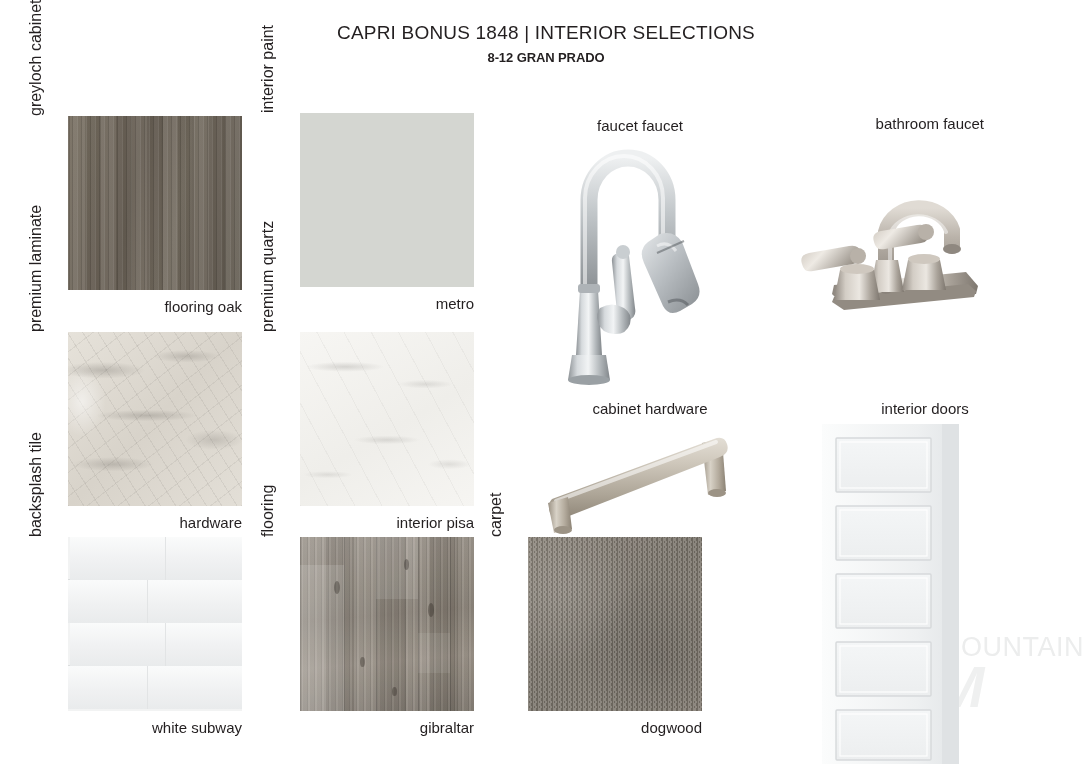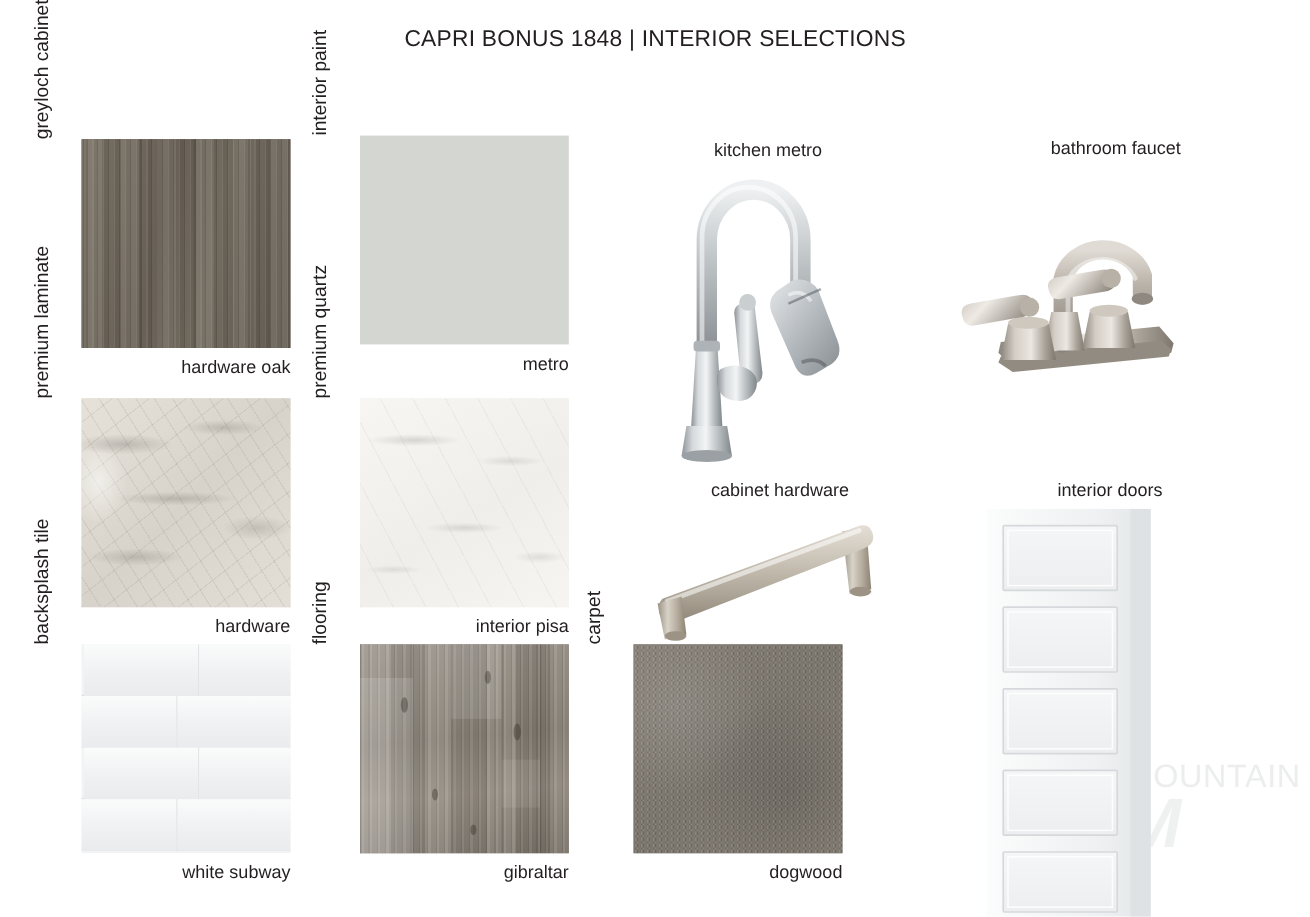--- a/index.html
+++ b/index.html
@@ -221,29 +221,30 @@
   .product-art {
     position: absolute;
   }
   .product-art svg { display: block; }
 </style>
 </head>
 <body>
 
 <div class="board-header">
   <div class="board-title">CAPRI BONUS 1848 | INTERIOR SELECTIONS</div>
+  <div class="board-subtitle">8-12 GRAN PRADO</div>
 </div>
 
 <div class="watermark">MOUNTAIN</div>
 <div class="watermark-mark">M</div>
 
 <div class="swatch-cell" style="left:44px; top:116px;">
   <div class="swatch-side-label">greyloch cabinet</div>
   <div class="swatch-img tex-greyloch"></div>
-  <div class="swatch-caption">hardware oak</div>
+  <div class="swatch-caption">flooring oak</div>
 </div>
 
 <div class="swatch-cell" style="left:276px; top:113px;">
   <div class="swatch-side-label">interior paint</div>
   <div class="swatch-img tex-paint"></div>
   <div class="swatch-caption">metro</div>
 </div>
 
 <div class="swatch-cell" style="left:44px; top:332px;">
   <div class="swatch-side-label">premium laminate</div>
@@ -298,21 +299,21 @@
   </div>
   <div class="swatch-caption">gibraltar</div>
 </div>
 
 <div class="swatch-cell" style="left:504px; top:537px;">
   <div class="swatch-side-label">carpet</div>
   <div class="swatch-img tex-dogwood"></div>
   <div class="swatch-caption">dogwood</div>
 </div>
 
-<div class="product-heading" style="left:540px; top:117px; width:200px;">kitchen metro</div>
+<div class="product-heading" style="left:540px; top:117px; width:200px;">faucet faucet</div>
 <div class="product-art" style="left:556px; top:140px;">
   <svg width="175" height="250" viewBox="0 0 175 250">
     <defs>
       <linearGradient id="steelV" x1="0" y1="0" x2="1" y2="0">
         <stop offset="0%" stop-color="#8d9296"></stop>
         <stop offset="22%" stop-color="#d6dadd"></stop>
         <stop offset="48%" stop-color="#f2f4f5"></stop>
         <stop offset="74%" stop-color="#b7bcbf"></stop>
         <stop offset="100%" stop-color="#81868a"></stop>
       </linearGradient>

